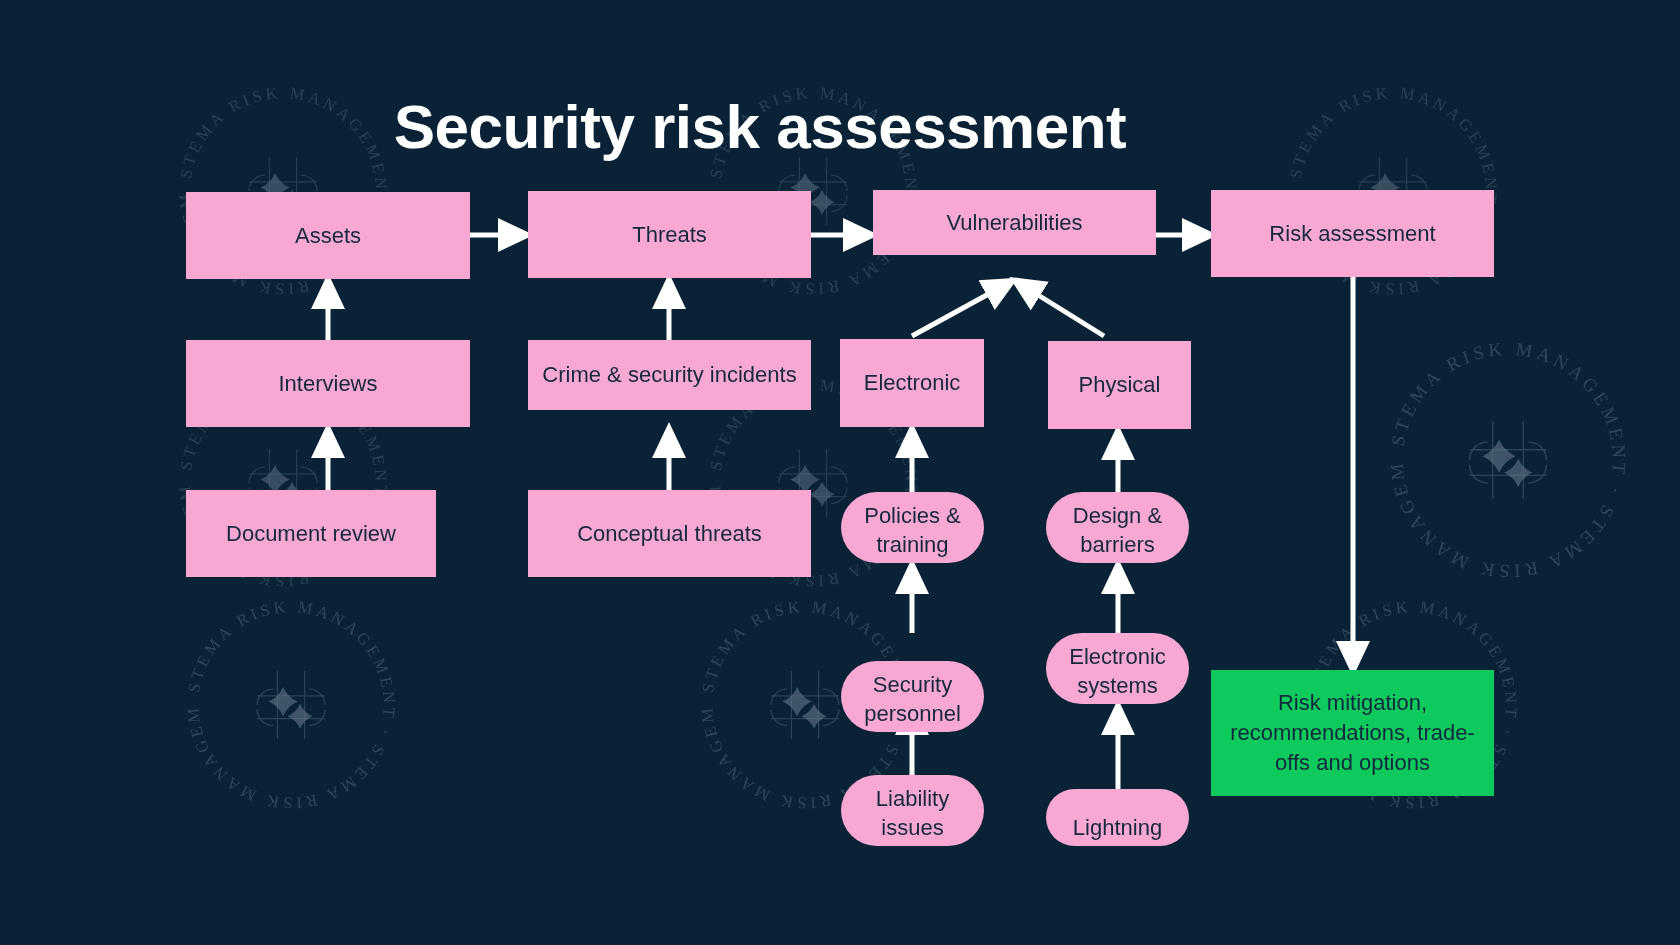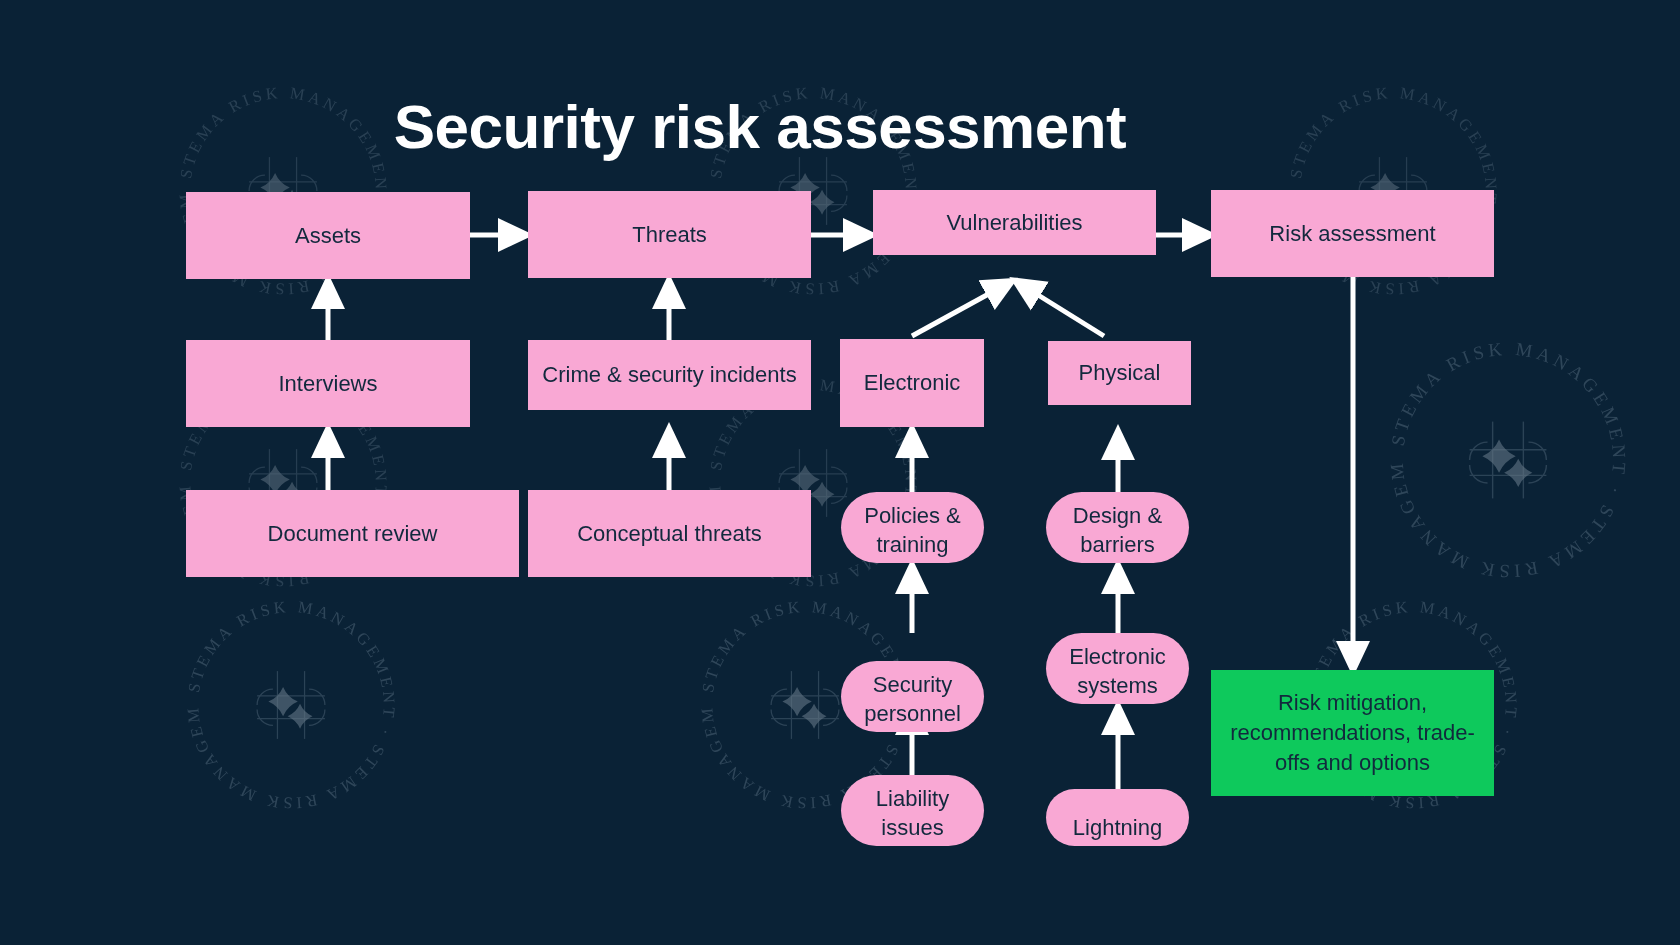--- a/index.html
+++ b/index.html
@@ -300,33 +300,33 @@
   </div>
 
   <div class="node rect" style="left:186px;top:340px;width:284px;height:87px;">
     <span class="txt">Interviews</span>
   </div>
 
   <div class="node rect" style="left:528px;top:340px;width:283px;height:70px;">
     <span class="txt">Crime &amp; security incidents</span>
   </div>
 
-  <div class="node rect" style="left:186px;top:490px;width:333px;height:87px;">
+  <div class="node rect" style="left:186px;top:490px;width:250px;height:87px;">
     <span class="txt">Document review</span>
   </div>
 
   <div class="node rect" style="left:528px;top:490px;width:283px;height:87px;">
     <span class="txt">Conceptual threats</span>
   </div>
 
   <div class="node rect" style="left:840px;top:339px;width:144px;height:88px;">
     <span class="txt">Electronic</span>
   </div>
 
-  <div class="node rect" style="left:1048px;top:341px;width:143px;height:64px;">
+  <div class="node rect" style="left:1048px;top:341px;width:143px;height:88px;">
     <span class="txt">Physical</span>
   </div>
 
   <div class="node pill" style="left:841px;top:492px;width:143px;height:71px;">
     <span class="txt">Policies &amp; training</span>
   </div>
 
   <div class="node pill" style="left:1046px;top:492px;width:143px;height:71px;">
     <span class="txt">Design &amp; barriers</span>
   </div>

